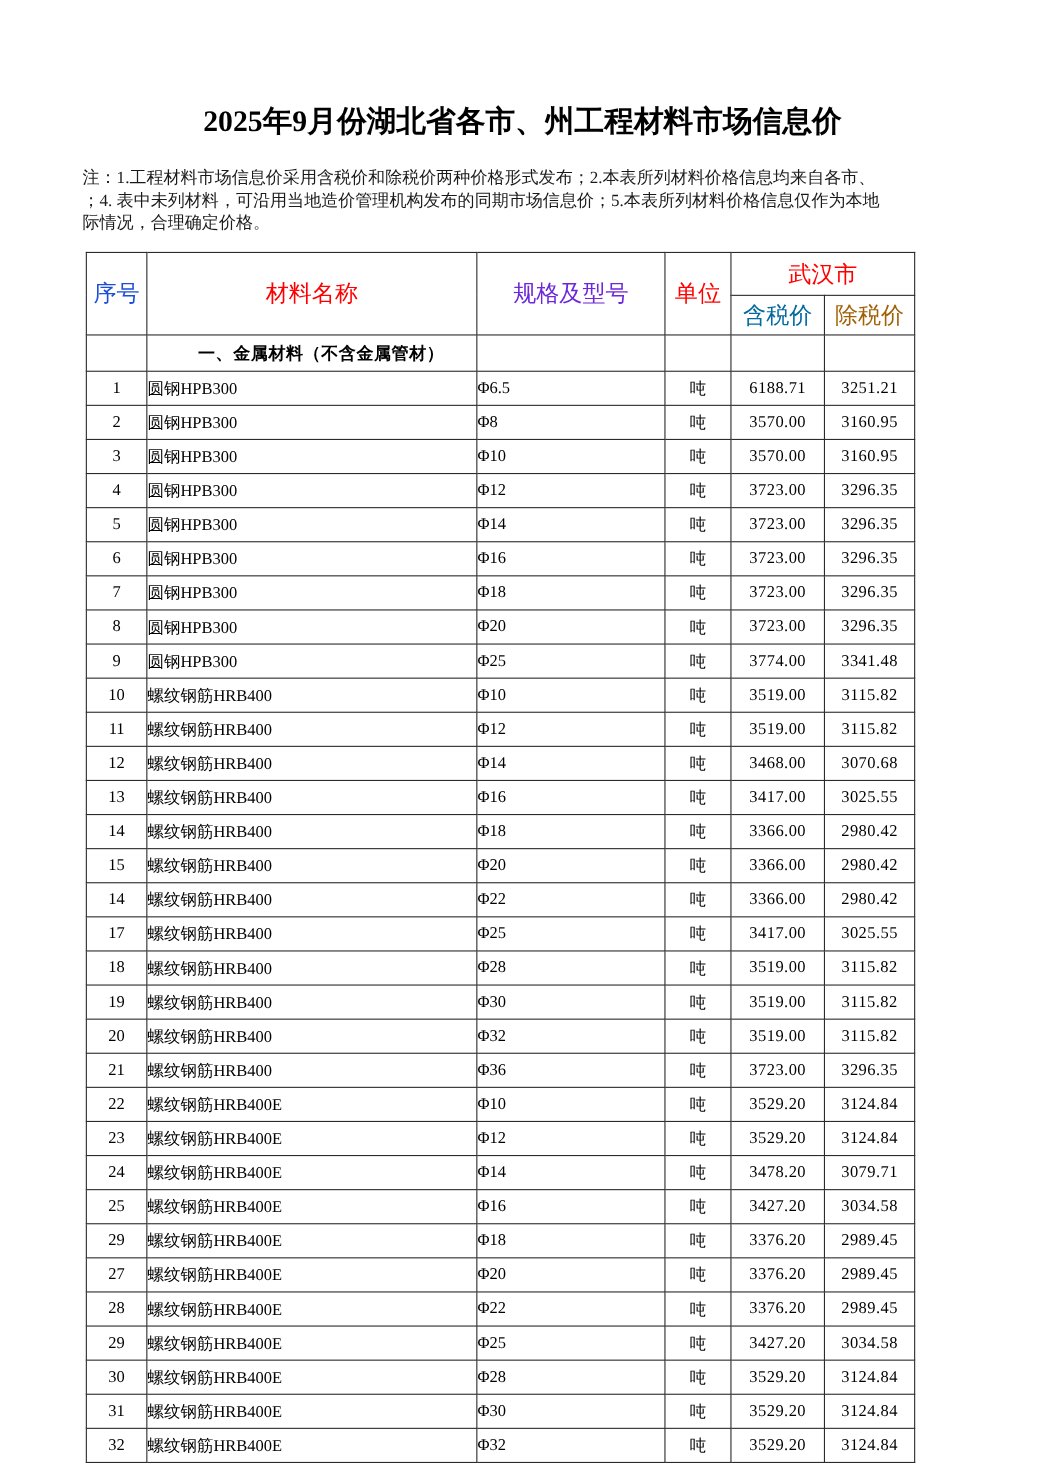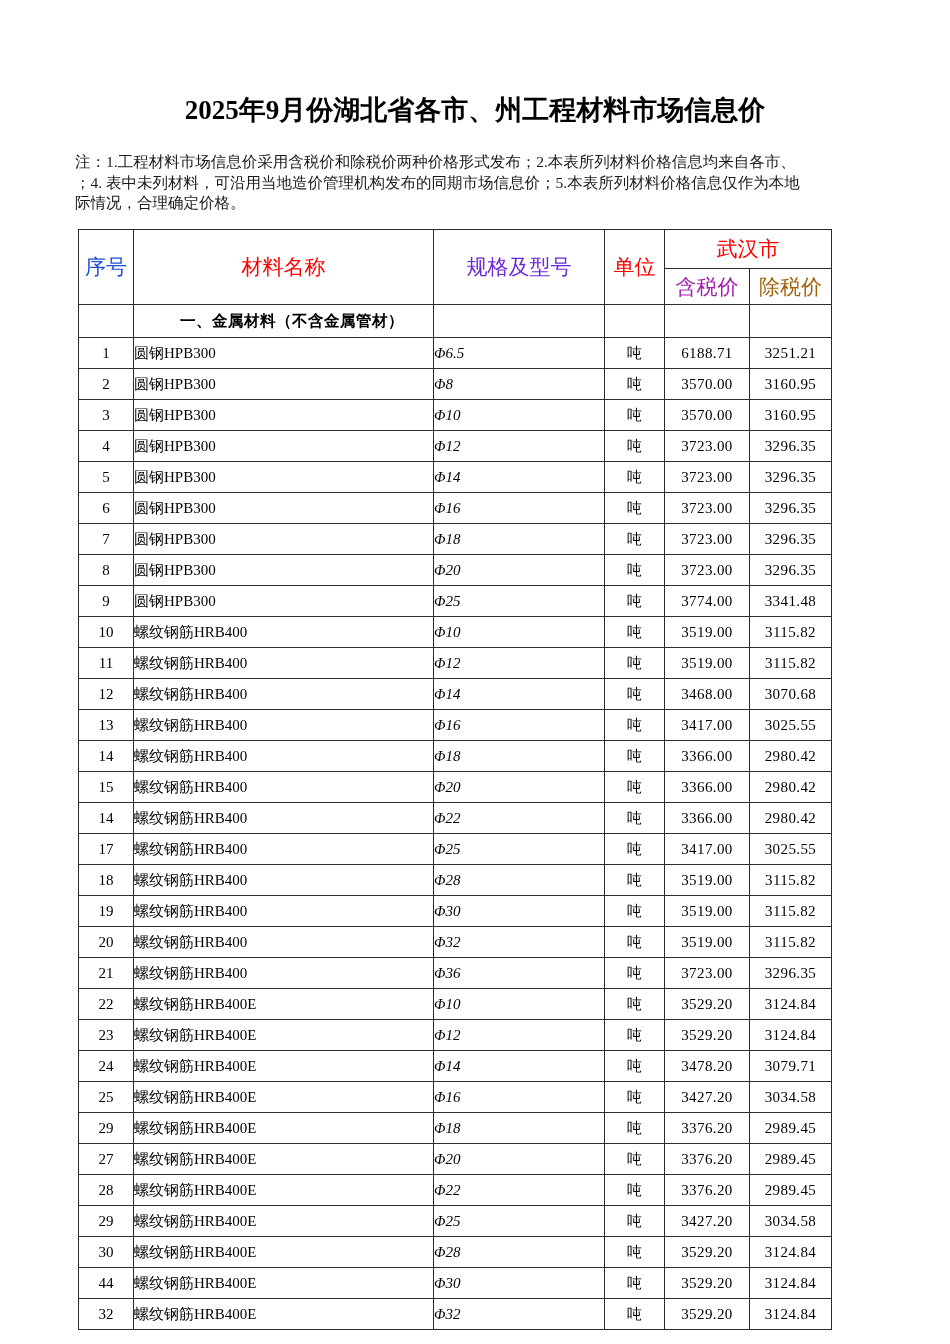--- a/index.html
+++ b/index.html
@@ -75,21 +75,21 @@
     font-weight: bold;
     text-align: center;
     font-size: 21px;
     font-family: Liberation Serif, serif;
   }
   .h-main { height: 38px; }
   .h-sub  { height: 35px; }
 
   td.c-no      { width: 55px;  text-align: center; }
   td.c-name    { width: 300px; text-align: left; padding-left: 6px; }
-  td.c-spec    { width: 171px; text-align: left; padding-left: 6px; font-style: italic; }
+  td.c-spec    { width: 171px; text-align: left; padding-left: 6px; }
   td.c-unit    { width: 60px;  text-align: center; }
   td.c-incl    { width: 85px;  text-align: center; }
   td.c-excl    { width: 82px;  text-align: center; }
 
   tr.data-row td { height: 30px; }
   tr.section-row td { height: 32px; }
 
   .section-label {
     font-weight: bold;
     font-size: 15.5px;
@@ -140,21 +140,21 @@
       </colgroup>
       <thead>
         <tr>
           <td class="hdr h-main" rowspan="2" style="color: #1d4ed8;">序号</td>
           <td class="hdr h-main" rowspan="2" style="color: rgb(255, 0, 0);">材料名称</td>
           <td class="hdr h-main" rowspan="2" style="color: #6d28d9;">规格及型号</td>
           <td class="hdr h-main" rowspan="2" style="color: rgb(255, 0, 0);">单位</td>
           <td class="hdr h-main" colspan="2" style="color: rgb(255, 0, 0);">武汉市</td>
         </tr>
         <tr>
-          <td class="hdr h-sub" style="color: #a21caf; margin-left: 44px;">含税价</td>
+          <td class="hdr h-sub" style="color: #0369a1; margin-left: 44px;">含税价</td>
           <td class="hdr h-sub" style="color: #a16207;">除税价</td>
         </tr>
       </thead>
       <tbody id="tbody">
           <tr class="section-row">
             <td class="c-no"></td>
             <td class="c-name"><span class="section-label">一、金属材料（不含金属管材）</span></td>
             <td class="c-spec"></td>
             <td class="c-unit"></td>
             <td class="c-incl"></td>
@@ -394,21 +394,21 @@
           </tr>
           <tr class="data-row">
             <td class="c-no"><span class="idx">30</span></td>
             <td class="c-name"><span class="mat">螺纹钢筋</span><span class="mat grade">HRB400E</span></td>
             <td class="c-spec"><span class="spec">Φ28</span></td>
             <td class="c-unit"><span class="unit">吨</span></td>
             <td class="c-incl"><span class="num">3529.20</span></td>
             <td class="c-excl"><span class="num">3124.84</span></td>
           </tr>
           <tr class="data-row">
-            <td class="c-no"><span class="idx">44</span></td>
+            <td class="c-no"><span class="idx">31</span></td>
             <td class="c-name"><span class="mat">螺纹钢筋</span><span class="mat grade">HRB400E</span></td>
             <td class="c-spec"><span class="spec">Φ30</span></td>
             <td class="c-unit"><span class="unit">吨</span></td>
             <td class="c-incl"><span class="num">3529.20</span></td>
             <td class="c-excl"><span class="num">3124.84</span></td>
           </tr>
           <tr class="data-row">
             <td class="c-no"><span class="idx">32</span></td>
             <td class="c-name"><span class="mat">螺纹钢筋</span><span class="mat grade">HRB400E</span></td>
             <td class="c-spec"><span class="spec">Φ32</span></td>

